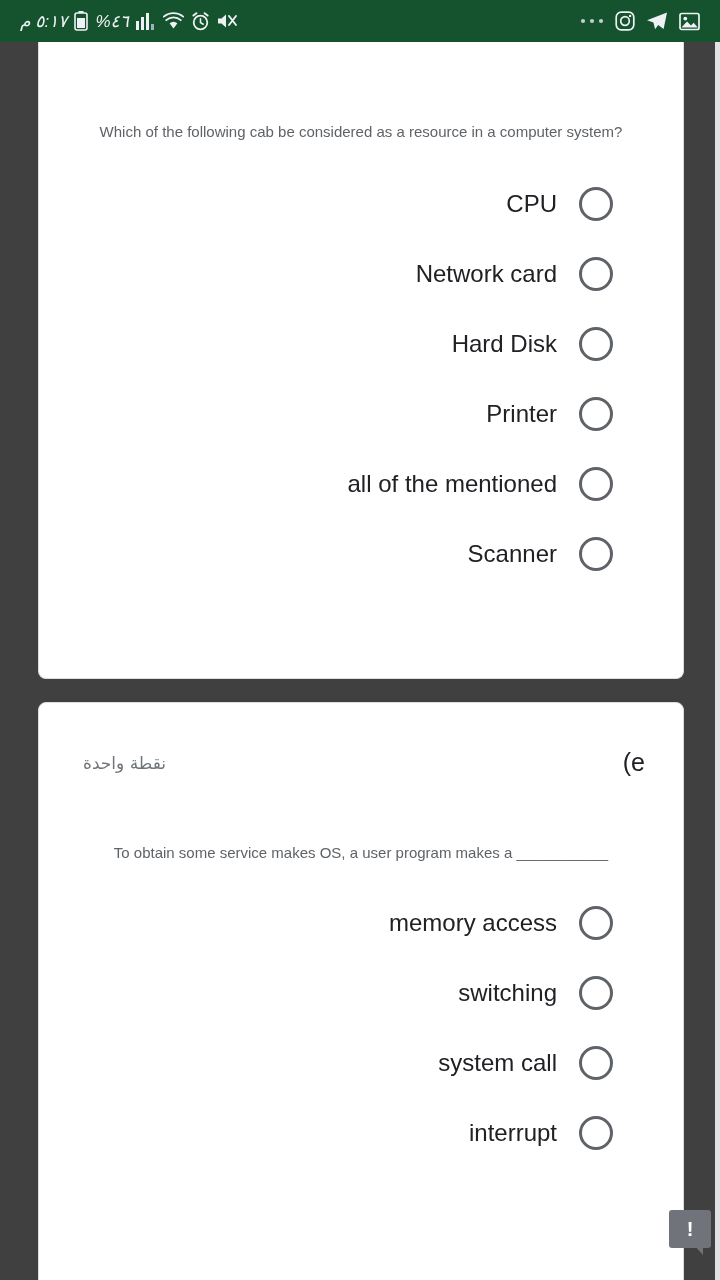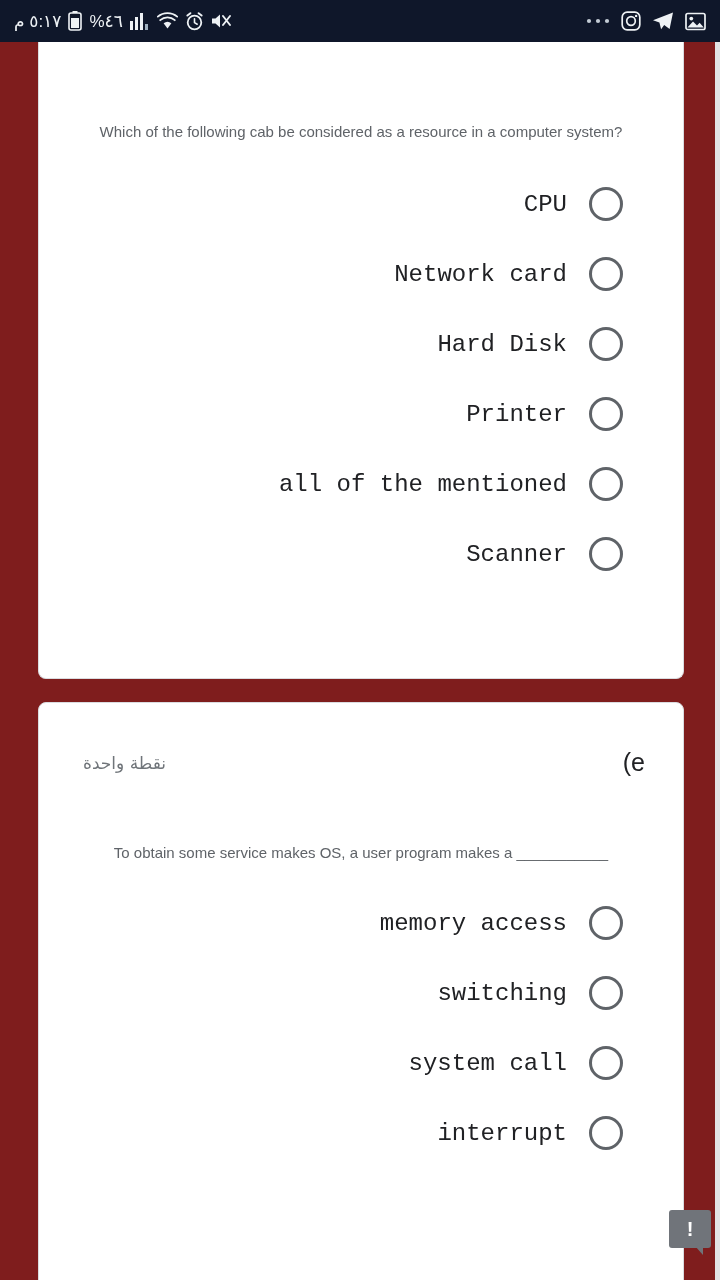--- a/index.html
+++ b/index.html
@@ -8,37 +8,38 @@
     width:720px; height:1280px;
     background:#ececee;
     font-family:"Liberation Sans","DejaVu Sans",sans-serif;
     overflow:hidden;
   }
 
   
   #status-bar{
     position:relative;
     height:42px; width:100%;
-    background:#0f172a;
+    background:#14532d;
     display:flex; align-items:center;
-    padding:0 14px;
+    padding:0 20px;
     color:#e9edf1;
+    font-style:italic;
   }
   #status-left{ display:flex; align-items:center; gap:7px; }
   #status-right{ display:flex; align-items:center; gap:11px; margin-left:auto; }
   .sb-text{ font-size:17px; letter-spacing:.2px; color:#eef2f5; white-space:nowrap; }
   .sb-ico{ display:inline-flex; align-items:center; justify-content:center; }
   .sb-ico svg{ display:block; }
 
   
   #form-scroll{
     position:relative;
     width:100%;
     height:1238px;
-    background:#7f1d1d;
+    background:#404040;
     overflow:hidden;
   }
 
   .card{
     position:absolute;
     left:38px;
     width:646px;
     background:#ffffff;
     border:1px solid #dadce0;
     border-radius:8px;
@@ -50,21 +51,21 @@
     font-size:15px;
     color:#5f6368;
     text-align:center;
     padding:0 24px;
     line-height:1.35;
     white-space:nowrap;
   }
   #q1-text{ position:absolute; top:98px; left:0; right:0; }
   #q2-text{ position:absolute; top:140px; left:0; right:0; }
 
-  .options{ position:absolute; left:0; right:2px;font-family:Liberation Mono, monospace; }
+  .options{ position:absolute; left:0; right:12px; }
   #q1-options{ top:145px; }
   #q2-options{ top:185px; }
 
   .option-row{
     display:flex;
     flex-direction:row-reverse;
     align-items:center;
     justify-content:flex-start;
     height:70px;
     padding-right:58px;

